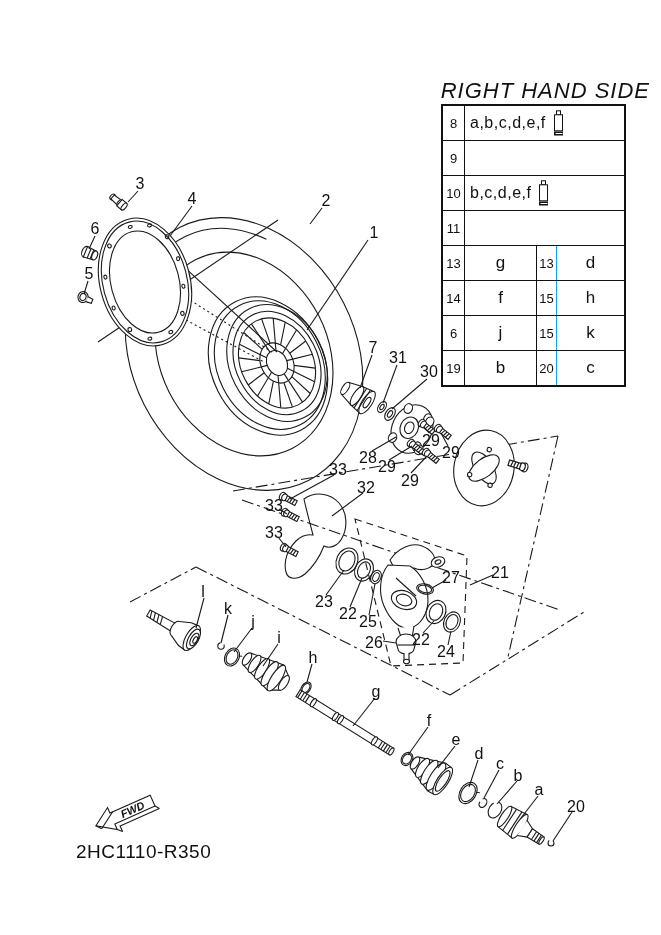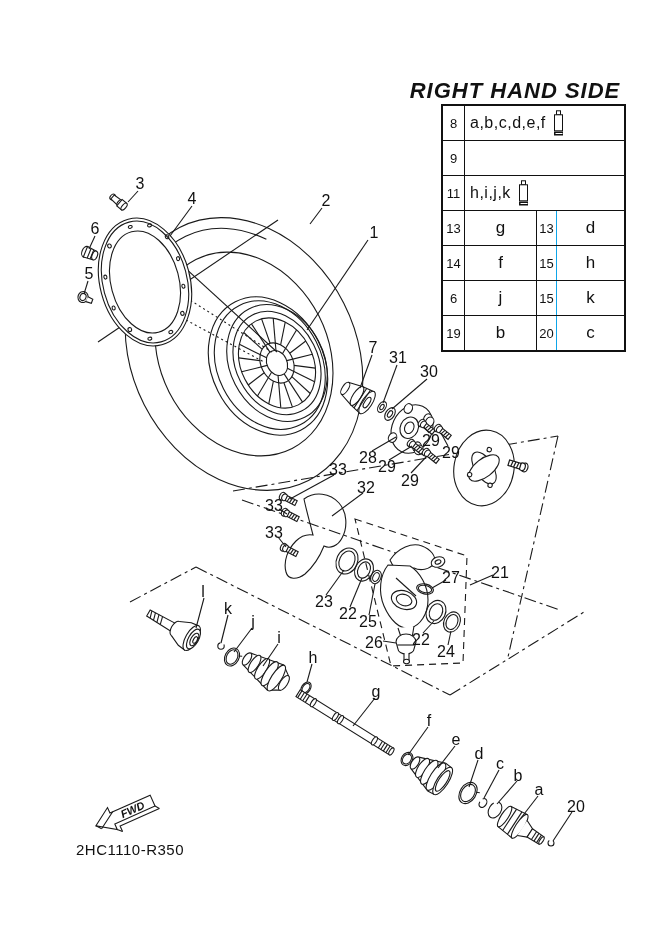--- a/index.html
+++ b/index.html
@@ -3,35 +3,35 @@
 <meta charset="utf-8">
 <style>
   html,body{margin:0;padding:0;background:#fff;}
   body{width:661px;height:935px;position:relative;font-family:"Liberation Sans",sans-serif;color:#111;overflow:hidden;}
   #stage{position:absolute;left:0;top:0;width:661px;height:935px;}
   svg text{fill:#111;stroke:none;font-family:"Liberation Sans",sans-serif;}
   .ln{stroke:#1a1a1a;fill:none;stroke-width:1.1;}
   .fw{stroke:#1a1a1a;fill:#fff;stroke-width:1.1;}
   .callout{font-size:16px;}
   
-  .title{position:absolute;left:404px;top:78px;width:222px;text-align:center;
-         font-size:22px;font-weight:bold;font-style:italic;letter-spacing:1px;white-space:nowrap;}
+  .title{position:absolute;left:428px;top:78px;width:222px;text-align:right;
+         font-size:22px;font-weight:normal;font-style:italic;letter-spacing:1px;white-space:nowrap;}
   
   .parts-table{position:absolute;left:441px;top:104px;width:181px;border:2px solid #111;background:#fff;}
   .t-row{display:flex;height:34px;border-top:1px solid #111;align-items:stretch;}
   .t-row:first-child{border-top:none;}
   .cell{display:flex;align-items:center;justify-content:center;}
   .t-num{width:21px;border-right:1px solid #111;font-size:13px;flex:none;}
   .t-letters{flex:1;justify-content:flex-start;padding-left:5px;font-size:16px;letter-spacing:.5px;gap:4px;}
   .t-val1{width:71px;font-size:17px;flex:none;border-right:1px solid #111;}
   .t-num2{width:19px;border-right:1px solid #0ea5e9;font-size:13px;flex:none;}
   .t-val2{flex:1;font-size:17px;}
   .tube{flex:none;margin-left:2px;}
   
-  .drawing-code{position:absolute;left:76px;top:841px;font-size:15px;letter-spacing:.5px;}
+  .drawing-code{position:absolute;left:76px;top:841px;font-size:19px;letter-spacing:.5px;}
 </style>
 </head>
 <body>
 
 <svg id="stage" viewBox="0 0 661 935" xmlns="http://www.w3.org/2000/svg">
   <defs>
     <pattern id="holes" width="9.5" height="9.5" patternUnits="userSpaceOnUse" patternTransform="rotate(18)">
       <circle cx="4" cy="4" r="2.1" fill="none" stroke="#1a1a1a" stroke-width="1"></circle>
     </pattern>
     <g id="bolt">
@@ -435,31 +435,34 @@
           <rect x="2.5" y="4.8" width="8" height="16" fill="#fff" stroke="#111"></rect>
           <rect x="2" y="21.5" width="9" height="4" fill="#111"></rect>
           <line x1="3.5" y1="23.5" x2="10.5" y2="23.5" stroke="#fff"></line>
         </svg>
     </div>
   </div>
   <div class="t-row">
     <div class="cell t-num">9</div>
   </div>
   <div class="t-row">
-    <div class="cell t-num">11</div>
+    <div class="cell t-num">10</div>
     <div class="cell t-letters">
-        <span>h,i,j,k</span>
+        <span>b,c,d,e,f</span>
       <svg class="tube" width="13" height="27" viewBox="0 0 13 27">
           <rect x="4.5" y="0.8" width="4" height="4" fill="#fff" stroke="#111"></rect>
           <rect x="2.5" y="4.8" width="8" height="16" fill="#fff" stroke="#111"></rect>
           <rect x="2" y="21.5" width="9" height="4" fill="#111"></rect>
           <line x1="3.5" y1="23.5" x2="10.5" y2="23.5" stroke="#fff"></line>
         </svg>
     </div>
   </div>
+  <div class="t-row">
+    <div class="cell t-num">11</div>
+  </div>
 
   <div class="t-row">
     <div class="cell t-num">13</div>
     <div class="cell t-val1">g</div>
     <div class="cell t-num2">13</div>
     <div class="cell t-val2">d</div>
   </div>
   <div class="t-row">
     <div class="cell t-num">14</div>
     <div class="cell t-val1">f</div>

